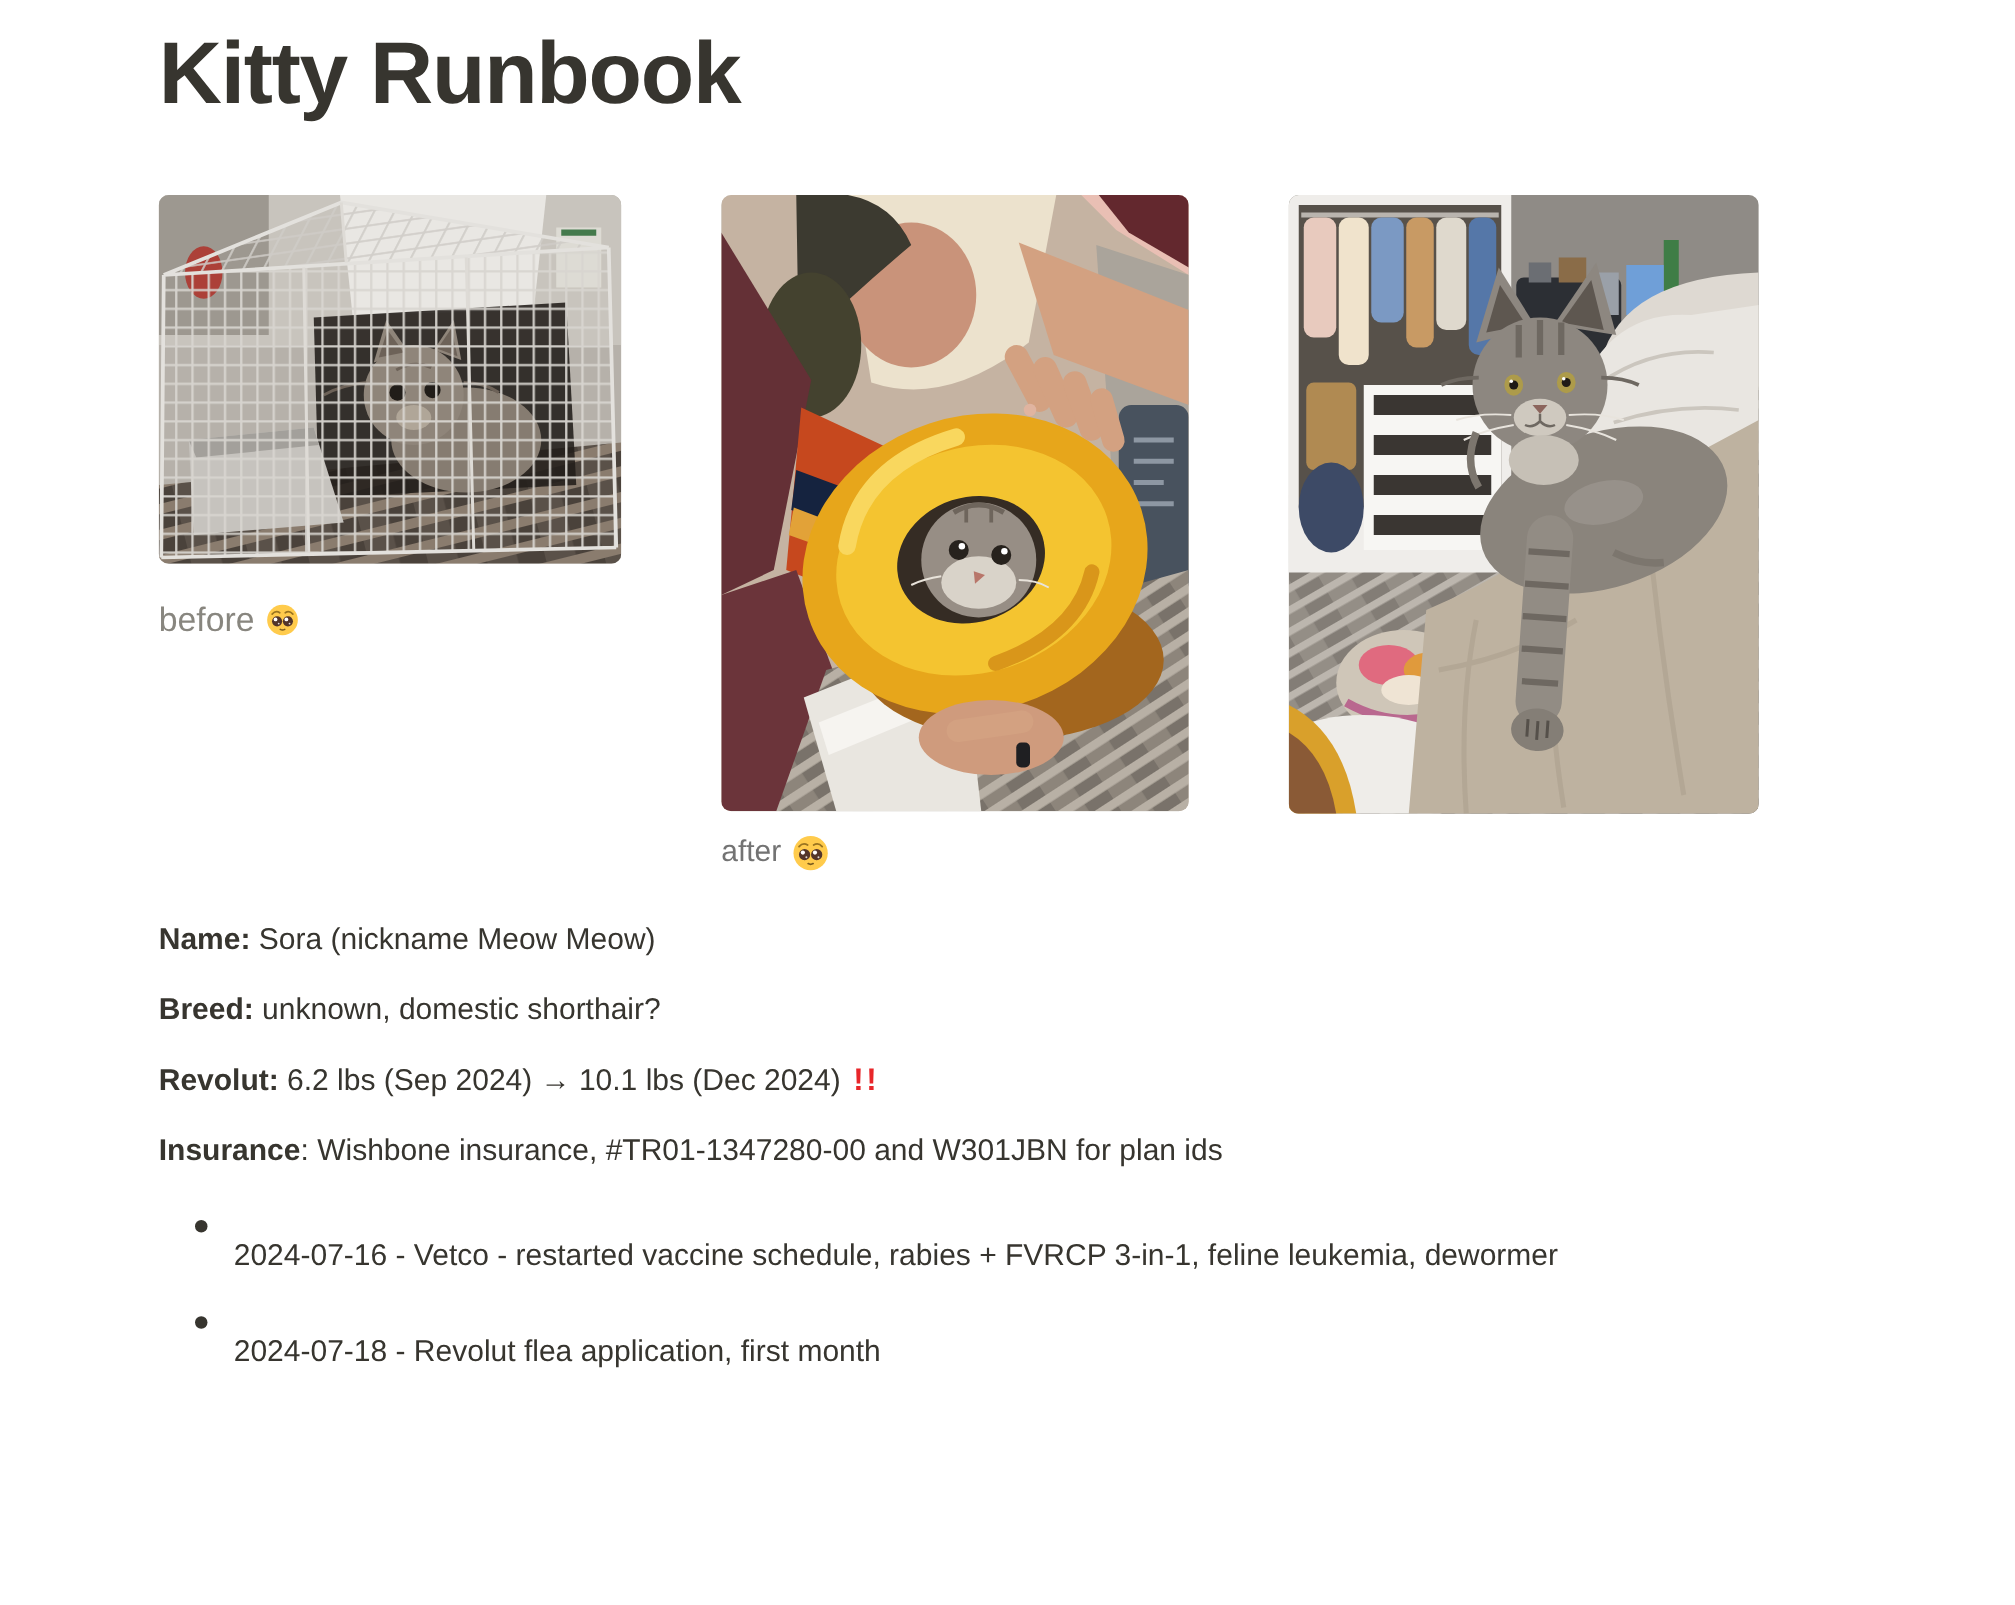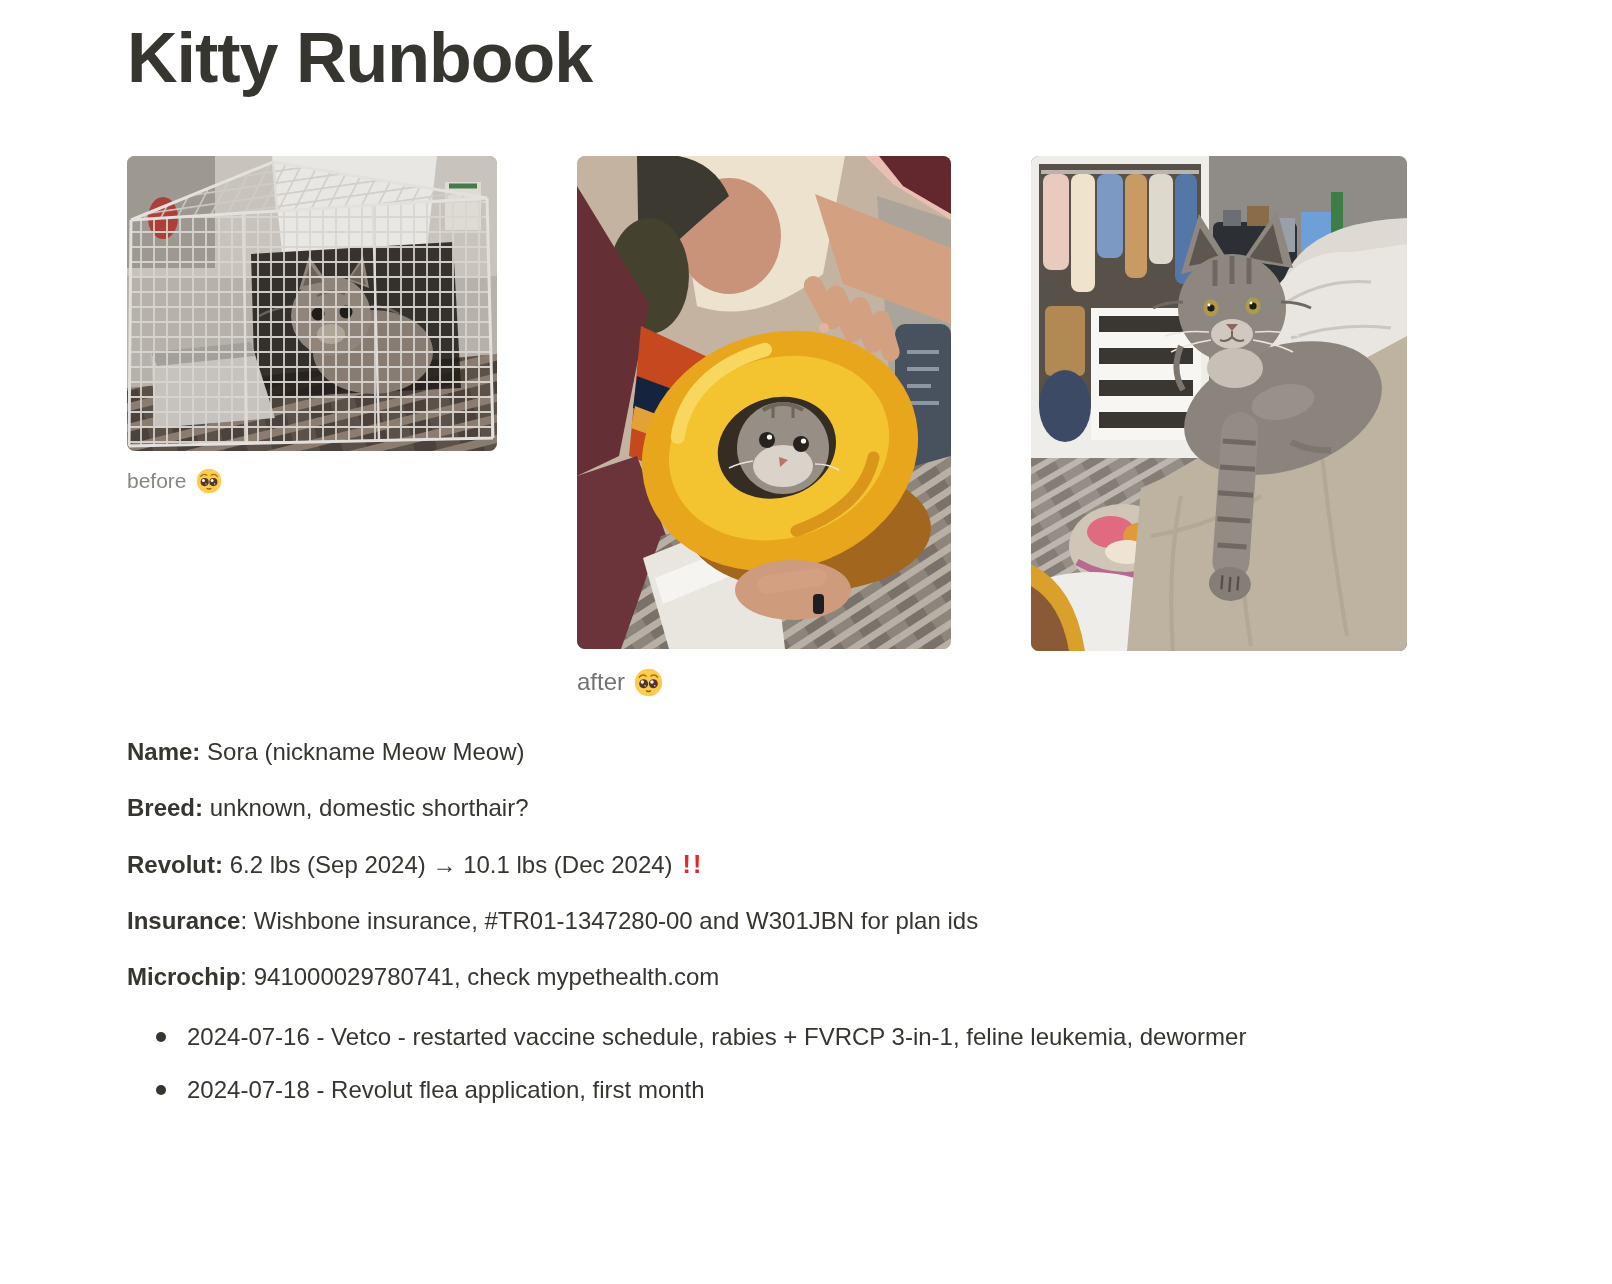--- a/index.html
+++ b/index.html
@@ -21,40 +21,40 @@
   .gallery { display:flex; gap:80px; align-items:flex-start; margin-top:56px; }
   .gcol { display:flex; flex-direction:column; }
   .img { border-radius:8px; overflow:hidden; background:#d5d2cc; }
   .img svg { display:block; }
   .img1 { width:370px; height:295px; }
   .img2 { width:374px; height:493px; }
   .img3 { width:376px; height:495px; }
 
   figure { margin:0; }
   .cap { display:flex; align-items:center; gap:9px; }
-  .cap-before { margin-top:15px; font-size:21px; line-height:30px; color:#88867F; }
+  .cap-before { margin-top:30px; font-size:27px; line-height:30px; color:#88867F; }
   .cap-after  { margin-top:16px; font-size:24px; line-height:34px; color:#737373; }
   .emoji-sm { width:26px; height:26px; }
   .emoji-md { width:29px; height:29px; }
 
   .details { margin-top:35px; }
   .details p { margin:0 0 20px 0; font-size:24px; line-height:36px; }
   .details b { font-weight:700;text-align:right; }
   .alert {
     color:#E8262A; font-weight:800; margin-left:10px;
     letter-spacing:2px; font-size:25px;
   }
 
   ul.shots { list-style:none; margin:0; padding:0; max-width:1190px; }
   ul.shots li { display:flex; font-size:24px; line-height:43px; margin:0 0 10px 0; }
   .bullet-dot {
     flex:none; width:10px; height:10px; border-radius:50%;
     background:#37352F; margin:17px 21px 0 29px;
   }
-  .li-text { flex:1; }
+  .li-text { flex:1;margin-top:24px; }
 </style>
 </head>
 <body>
 
 <div class="page">
 
   <h1 class="title">Kitty Runbook</h1>
 
   <div class="gallery">
 
@@ -286,21 +286,20 @@
         </svg>
       </div>
     </figure>
   </div>
 
   <div class="details">
     <p><b>Name:</b><span> Sora (nickname Meow Meow)</span></p>
     <p><b>Breed:</b><span> unknown, domestic shorthair?</span></p>
     <p><b>Revolut:</b><span> 6.2 lbs (Sep 2024) → 10.1 lbs (Dec 2024)</span><span class="alert">!!</span></p>
     <p><b>Insurance</b><span>: Wishbone insurance, #TR01-1347280-00 and W301JBN for plan ids</span></p>
-    <p><b>Microchip</b><span>: 941000029780741, check mypethealth.com</span></p>
 
     <ul class="shots">
       <li>
         <span class="bullet-dot"></span>
         <span class="li-text">2024-07-16 - Vetco - restarted vaccine schedule, rabies + FVRCP 3-in-1, feline leukemia, dewormer</span>
       </li>
       <li>
         <span class="bullet-dot"></span>
         <span class="li-text">2024-07-18 - Revolut flea application, first month</span>
       </li>

